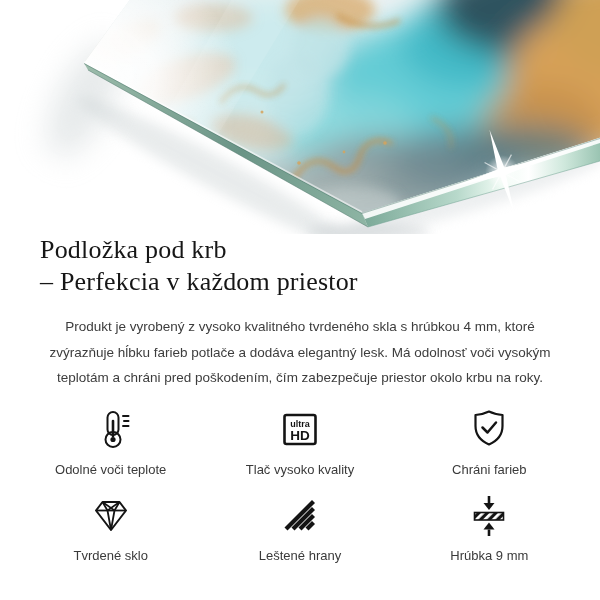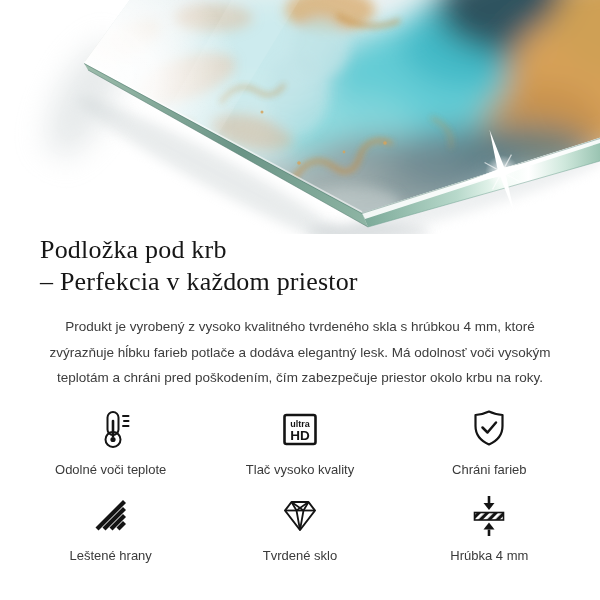--- a/index.html
+++ b/index.html
@@ -191,55 +191,55 @@
         <svg width="44" height="44" viewBox="0 0 44 44" fill="none" stroke="#141414" stroke-width="2.2" stroke-linecap="round" stroke-linejoin="round">
           <path d="M22,4.5 C26,6.5 30.5,7.5 35.5,8 L35.5,19 C35.5,28.5 30,34 22,37.5 C14,34 8.5,28.5 8.5,19 L8.5,8 C13.5,7.5 18,6.5 22,4.5 Z"></path>
           <path d="M15.5,20.5 L20.5,25.5 L29,15.5" stroke-width="2.5"></path>
         </svg>
       </div>
       <div class="label">Chráni farieb</div>
     </div>
 
     <div class="feature">
       <div class="icon-box">
+        <svg width="44" height="44" viewBox="0 0 44 44" fill="none" stroke="#141414" stroke-width="2" stroke-linejoin="round">
+          <path d="M13.5,9 L30.5,9 L37,17.5 L22,37 L7,17.5 Z"></path>
+          <path d="M7,17.5 L37,17.5" stroke-width="1.8"></path>
+          <path d="M13.5,9 L18.5,17.5 L22,37 M30.5,9 L25.5,17.5 L22,37" stroke-width="1.8"></path>
+          <path d="M13.5,9 L25.5,17.5 M30.5,9 L18.5,17.5" stroke-width="1.6"></path>
+        </svg>
+      </div>
+      <div class="label">Tvrdené sklo</div>
+    </div>
+
+    <div class="feature">
+      <div class="icon-box">
         <svg width="44" height="44" viewBox="0 0 44 44" stroke="#141414" stroke-width="4.2" stroke-linecap="butt">
           <path d="M8,36 L35.5,8.5"></path>
           <path d="M15,36 L35.5,15.5"></path>
           <path d="M22,36 L35.5,22.5"></path>
           <path d="M29,36 L35.5,29.5"></path>
         </svg>
       </div>
       <div class="label">Leštené hrany</div>
-    </div>
-
-    <div class="feature">
-      <div class="icon-box">
-        <svg width="44" height="44" viewBox="0 0 44 44" fill="none" stroke="#141414" stroke-width="2" stroke-linejoin="round">
-          <path d="M13.5,9 L30.5,9 L37,17.5 L22,37 L7,17.5 Z"></path>
-          <path d="M7,17.5 L37,17.5" stroke-width="1.8"></path>
-          <path d="M13.5,9 L18.5,17.5 L22,37 M30.5,9 L25.5,17.5 L22,37" stroke-width="1.8"></path>
-          <path d="M13.5,9 L25.5,17.5 M30.5,9 L18.5,17.5" stroke-width="1.6"></path>
-        </svg>
-      </div>
-      <div class="label">Tvrdené sklo</div>
     </div>
 
     <div class="feature">
       <div class="icon-box">
         <svg width="44" height="44" viewBox="0 0 44 44">
           <defs>
             <pattern id="hatch" patternUnits="userSpaceOnUse" width="6" height="6" patternTransform="rotate(45)">
               <rect width="6" height="6" fill="#141414"></rect>
               <rect width="2.8" height="6" fill="#ffffff"></rect>
             </pattern>
           </defs>
           <path d="M22,3 V10" stroke="#141414" stroke-width="2.6"></path>
           <path d="M16.5,10 L27.5,10 L22,17 Z" fill="#141414"></path>
           <rect x="7.5" y="19.5" width="29" height="7.5" fill="url(#hatch)" stroke="#141414" stroke-width="1.6"></rect>
           <path d="M16.5,36.5 L27.5,36.5 L22,29.5 Z" fill="#141414"></path>
           <path d="M22,36.5 V43" stroke="#141414" stroke-width="2.6"></path>
         </svg>
       </div>
-      <div class="label">Hrúbka 4 mm</div>
+      <div class="label">Hrúbka 9 mm</div>
     </div>
 
   </div>
 </div>
 
 </body></html>

